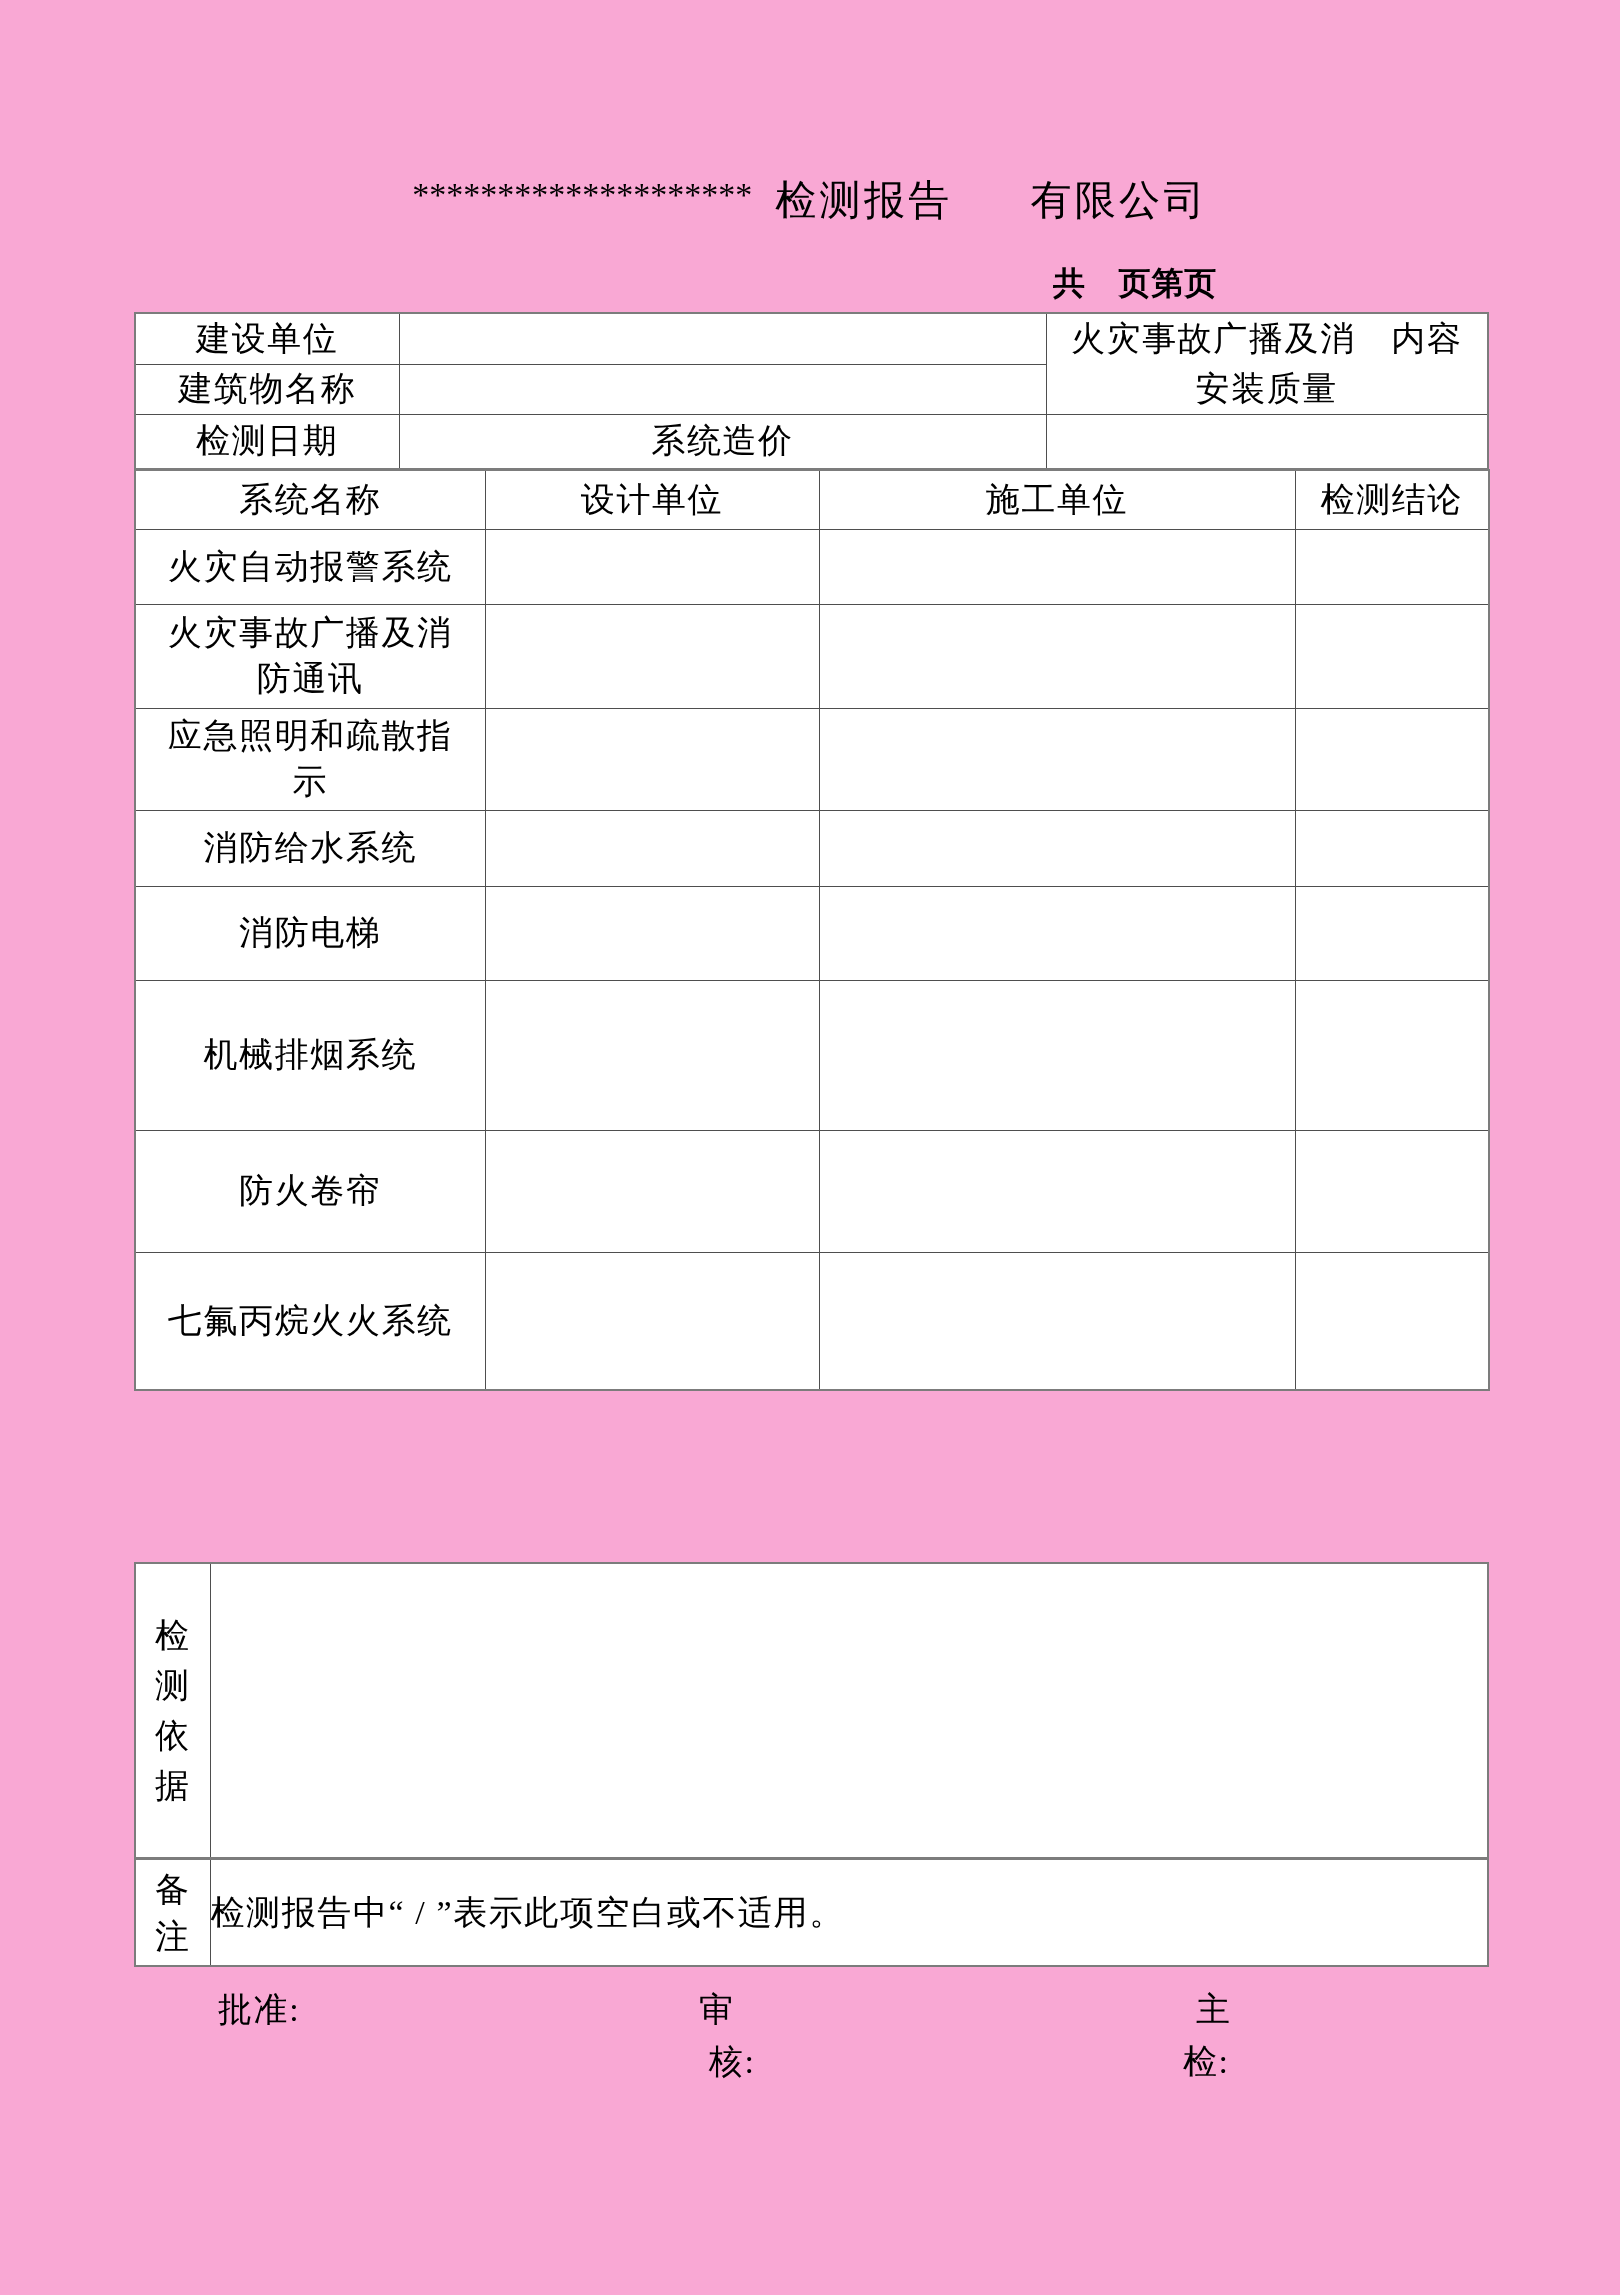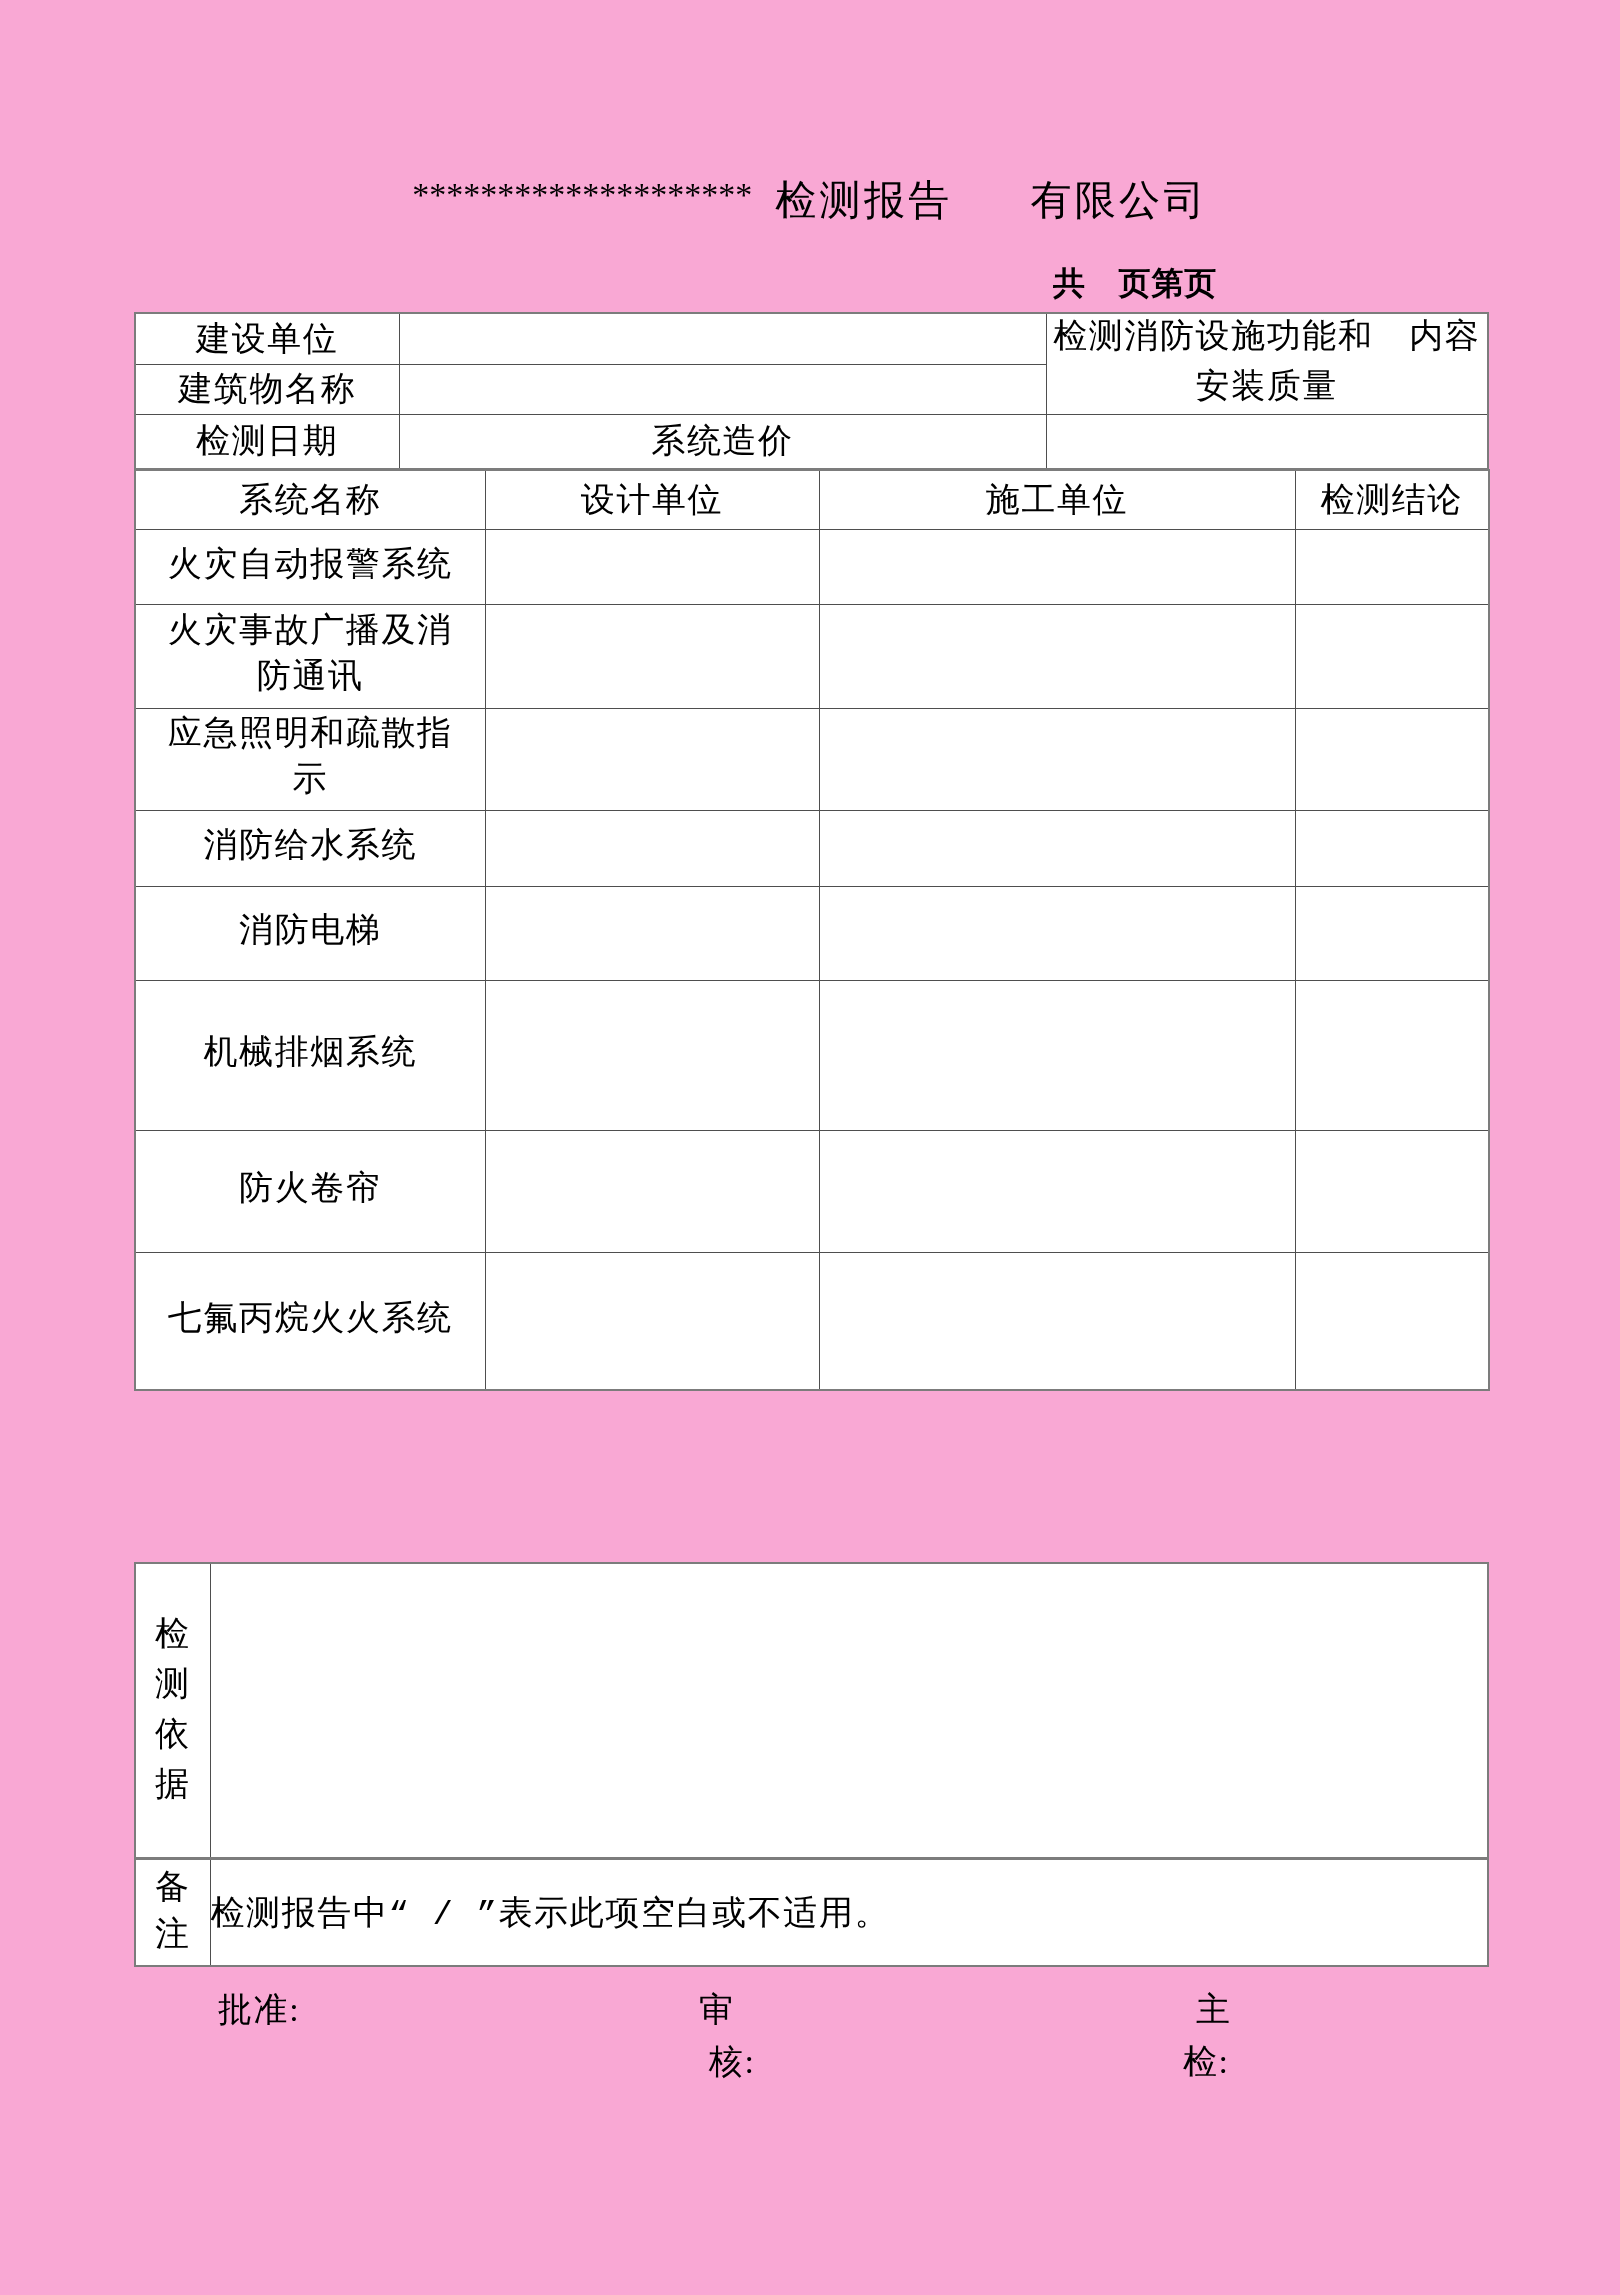--- a/index.html
+++ b/index.html
@@ -16,21 +16,21 @@
     text-align: center; font-size: 41px; letter-spacing: 3.3px; white-space: nowrap;
   }
   .title-stars { font-size: 34px; letter-spacing: 0; vertical-align: 8.1px; margin-right: 23px; }
   .title-company { margin-left: 78px; }
   .doc-number { position: absolute; top: 262px; left: 207px; font-size: 32px; letter-spacing: 0.8px; }
   .page-info  { position: absolute; top: 262px; left: 1053px; font-size: 32px; letter-spacing: 0.8px; font-weight: bold; }
 
   
   table.sheet {
     position: absolute; border-collapse: collapse; table-layout: fixed;
-    left: 134px; width: 1353px; background: #fff; font-family: Liberation Mono, monospace;
+    left: 134px; width: 1353px; background: #fff;
   }
   table.sheet td, table.sheet th {
     border: 1.6px solid #4e4e4e; padding: 0; overflow: hidden;
     font-weight: normal; font-size: 34px; letter-spacing: 1.6px; vertical-align: middle;
   }
   table.sheet { border: 2.4px solid #7c7c7c; }
   .t1 { top: 312px; }
   .t2 { top: 469px; }
   .t3 { top: 1562px; }
   .t4 { top: 1858px; }
@@ -70,21 +70,21 @@
     <colgroup>
         <col style="width:264px">
         <col style="width:647px">
         <col style="width:442px">
       </colgroup>
     <tbody>
         <tr style="height:51px">
       <td class="cell-center">建设单位</td>
       <td></td>
       <td class="merged-cell" rowspan="2">
-        <div>检测消防设施功能和　内容</div>
+        <div>火灾事故广播及消　内容</div>
         <div>安装质量</div>
       </td>
     </tr>
     <tr style="height:50px">
       <td class="cell-center">建筑物名称</td>
       <td></td>
     </tr>
     <tr style="height:55px">
       <td class="cell-center">检测日期</td>
       <td class="cell-center">系统造价</td>

